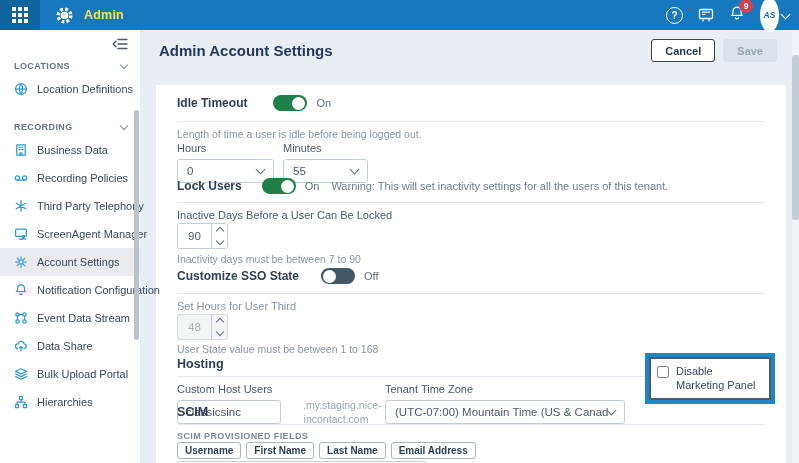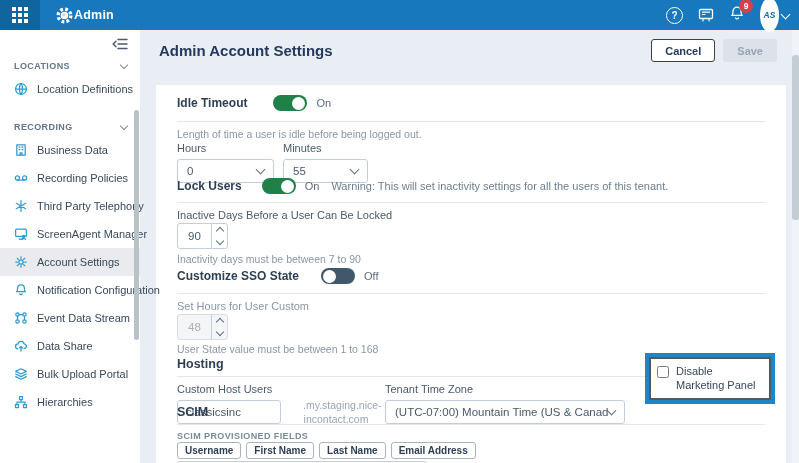--- a/index.html
+++ b/index.html
@@ -4,21 +4,21 @@
 <style>
   html,body{margin:0;padding:0;}
   body{width:799px;height:463px;position:relative;overflow:hidden;background:#e9eef5;
        font-family:"Liberation Sans",sans-serif;-webkit-font-smoothing:antialiased;}
   
   .topbar{position:absolute;top:0;left:0;right:0;height:30px;background:#1778be;display:flex;align-items:center;z-index:30;}
   .grid-btn{width:40px;height:30px;background:#10659f;display:flex;align-items:center;justify-content:center;cursor:pointer;}
   .grid-ic{display:grid;grid-template-columns:repeat(3,4px);grid-gap:2px;}
   .grid-ic i{width:4px;height:4px;background:#fff;display:block;}
   .logo{margin-left:15px;display:flex;align-items:center;}
-  .app-title{color:#ffffff;font-weight:bold;font-size:12.5px;letter-spacing:.2px;}
+  .app-title{margin-left:10px;color:#fde047;font-weight:bold;font-size:12.5px;letter-spacing:.2px;}
   .topbar-right{margin-left:auto;display:flex;align-items:center;gap:15px;padding-right:10px;}
   .help-ic{width:15px;height:15px;border:1.3px solid #fff;border-radius:50%;color:#fff;font-size:10px;
            display:flex;align-items:center;justify-content:center;font-weight:bold;}
   .bell-wrap{position:relative;}
   .badge{position:absolute;top:-6px;right:-8px;min-width:14px;height:14px;border-radius:8px;background:#d6414e;
          color:#fff;font-size:8.5px;font-weight:bold;display:flex;align-items:center;justify-content:center;padding:0 3px;box-sizing:border-box;}
   .avatar{width:19px;height:34px;border-radius:50%;background:#fff;color:#16679e;font-size:8.5px;font-weight:bold;
           display:flex;align-items:center;justify-content:center;font-style:italic;}
   .tb-chev{width:6px;height:6px;border-right:1.6px solid #fff;border-bottom:1.6px solid #fff;transform:rotate(45deg);margin-left:-6px;margin-top:-2px;}
   
@@ -302,21 +302,21 @@
     <div class="abs help-text" style="left:21px;top:168px;">Inactivity days must be between 7 to 90</div>
 
     <div class="abs toggle-row" style="left:21px;top:183px;">
       <span class="bold-label" style="margin-right:22px;">Customize SSO State</span>
       <span class="toggle off">
           <span class="knob"></span>
         </span>
       <span class="state-label">Off</span>
     </div>
     <div class="divider" style="top:208px;"></div>
-    <div class="abs field-label dis" style="left:21px;top:215px;margin:0;">Set Hours for User Custom</div>
+    <div class="abs field-label dis" style="left:21px;top:215px;margin:0;">Set Hours for User Third</div>
     <div class="abs spinner disabled" style="left:21px;top:229px;">
       <span class="num">48</span>
       <span class="arrows">
         <span>
             <i class="chev-up-s"></i>
           </span>
         <span>
             <i class="chev-dn-s"></i>
           </span>
       </span>

